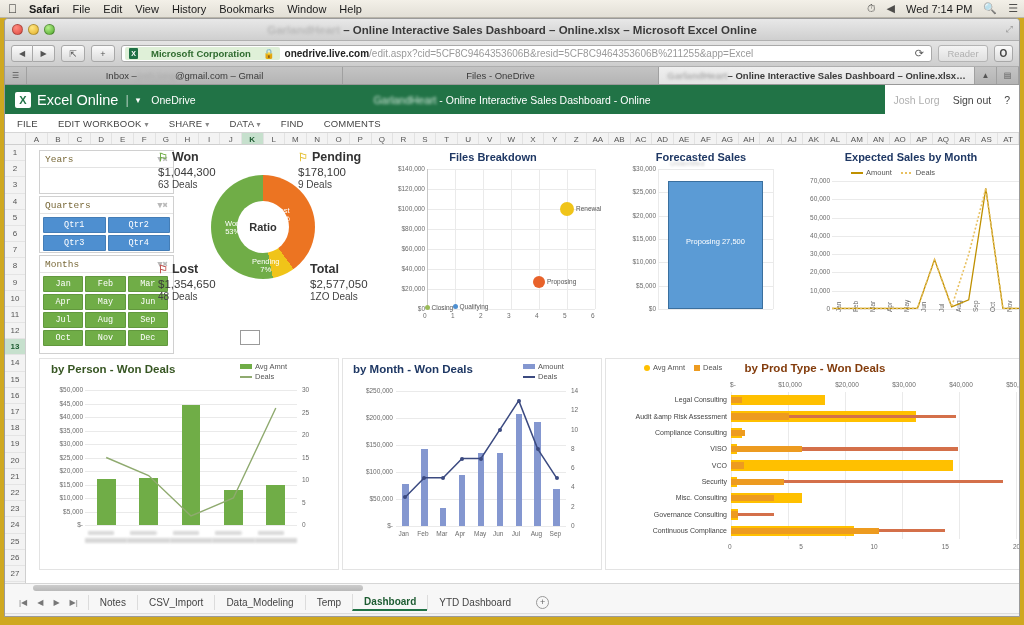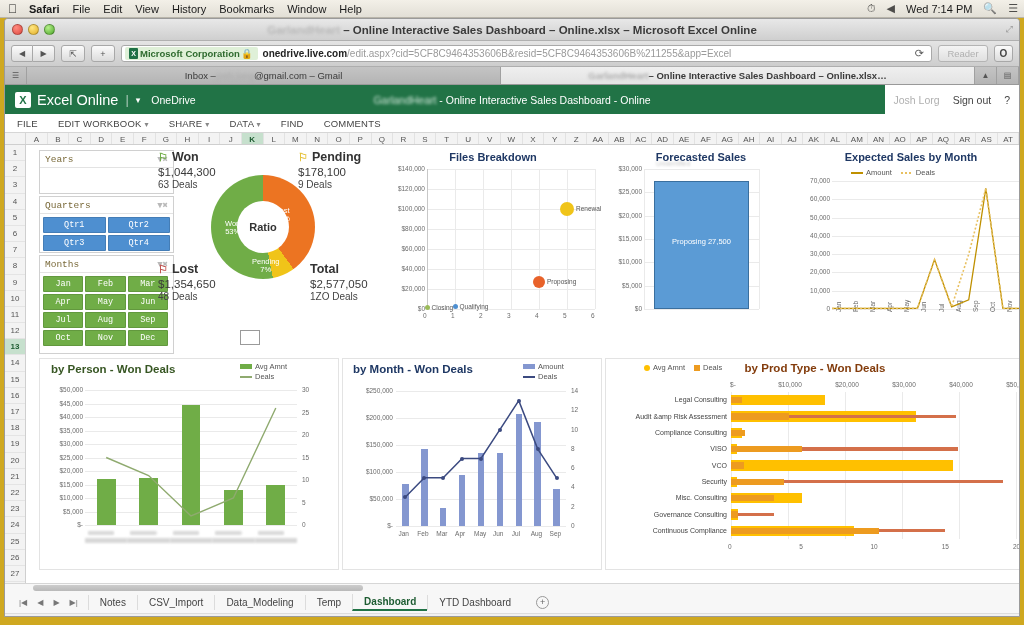--- a/index.html
+++ b/index.html
@@ -42,21 +42,21 @@
   .nb { width:22px;height:17px; background:linear-gradient(#fbfbfb,#dcdcdc);
     border:1px solid #a8a8a8; display:flex;align-items:center;justify-content:center;
     font-size:8px; color:#555; }
   .nb:first-child{border-radius:3px 0 0 3px;}
   .nb:last-child{border-radius:0 3px 3px 0; border-left:none;}
   .sqbtn { width:24px;height:17px; background:linear-gradient(#fbfbfb,#dcdcdc);
     border:1px solid #a8a8a8; border-radius:3px; display:flex;align-items:center;
     justify-content:center;font-size:9px;color:#555;}
   .urlbar{ flex:1; height:17px; background:#fff; border:1px solid #a9a9a9; border-radius:3px;
     display:flex; align-items:center; padding:0 3px; font-size:10px; overflow:hidden;}
-  .evbadge{ display:flex;align-items:center;gap:2px; background:#dff0d8; color:#2f6b2f;
+  .evbadge{ display:flex;align-items:center;gap:13px; background:#dff0d8; color:#2f6b2f;
     font-weight:bold; font-size:9.5px; padding:1px 4px; border-radius:2px; }
   .xlmini{width:9px;height:11px;background:#1e7145;color:#fff;font-size:7px;
     display:flex;align-items:center;justify-content:center;border-radius:1px;font-weight:bold;}
   .urlhost{font-weight:bold;color:#222;margin-left:5px;}
   .urlpath{color:#9a9a9a;}
   .reload{margin-left:auto;color:#555;font-size:11px;padding:0 4px;}
   .readerbtn{ height:17px; min-width:50px; background:linear-gradient(#f4f4f4,#e0e0e0);
     border:1px solid #b4b4b4; border-radius:3px; font-size:9.5px; color:#b0b0b0;
     display:flex;align-items:center;justify-content:center;}
   .obtn{width:19px;height:17px;background:linear-gradient(#fbfbfb,#dcdcdc);
@@ -230,20 +230,23 @@
       <span class="readerbtn">Reader</span>
       <span class="obtn">O</span>
     </div>
 
     <div class="tabbar">
       <span class="tabctl">☰</span>
       <span class="tab">
         <span>Inbox – </span>
           <span class="blur">josh.long</span>
           <span>@gmail.com – Gmail</span>
+      </span>
+      <span class="tab">
+        <span>Files - OneDrive</span>
       </span>
       <span class="tab active">
         <span class="blur">GarlandHeart</span>
           <span> – Online Interactive Sales Dashboard – Online.xlsx…</span>
       </span>
       <span class="tabctl">▲</span>
       <span class="tabctl">▤</span>
     </div>
 
     <div class="excel">
@@ -486,21 +489,21 @@
                 <div class="axlbl" style="left:32.5px;top:133.5px;color:#555">Qualifying</div>
                 <div class="dot" style="left:106px;top:106.5px;width:12px;height:12px;background:#e8622a"></div>
                 <div class="axlbl" style="left:120px;top:108.5px;color:#555">Proposing</div>
                 <div class="dot" style="left:133px;top:33px;width:14px;height:14px;background:#f0c419"></div>
                 <div class="axlbl" style="left:149px;top:36px;color:#555">Renewal</div>
               </div>
           </div>
 
           <div class="panel" style="left:580px; top:2px; width:190px; height:195px; border:none;">
             <div class="ptitle">Forecasted Sales</div>
-            <div class="plot" id="forecastPlot" style="left:38px; top:22px; width:115px; height:148px;">
+            <div class="plot" id="forecastPlot" style="left:52px; top:22px; width:115px; height:148px;">
                 <div class="gline" style="left:0;top:140px;width:115px"></div>
                 <div class="axlbl r" style="left:-44px;top:136px;width:42px">$0</div>
                 <div class="gline" style="left:0;top:116.66666666666667px;width:115px"></div>
                 <div class="axlbl r" style="left:-44px;top:112.66666666666667px;width:42px">$5,000</div>
                 <div class="gline" style="left:0;top:93.33333333333334px;width:115px"></div>
                 <div class="axlbl r" style="left:-44px;top:89.33333333333334px;width:42px">$10,000</div>
                 <div class="gline" style="left:0;top:70px;width:115px"></div>
                 <div class="axlbl r" style="left:-44px;top:66px;width:42px">$15,000</div>
                 <div class="gline" style="left:0;top:46.66666666666667px;width:115px"></div>
                 <div class="axlbl r" style="left:-44px;top:42.66666666666667px;width:42px">$20,000</div>

